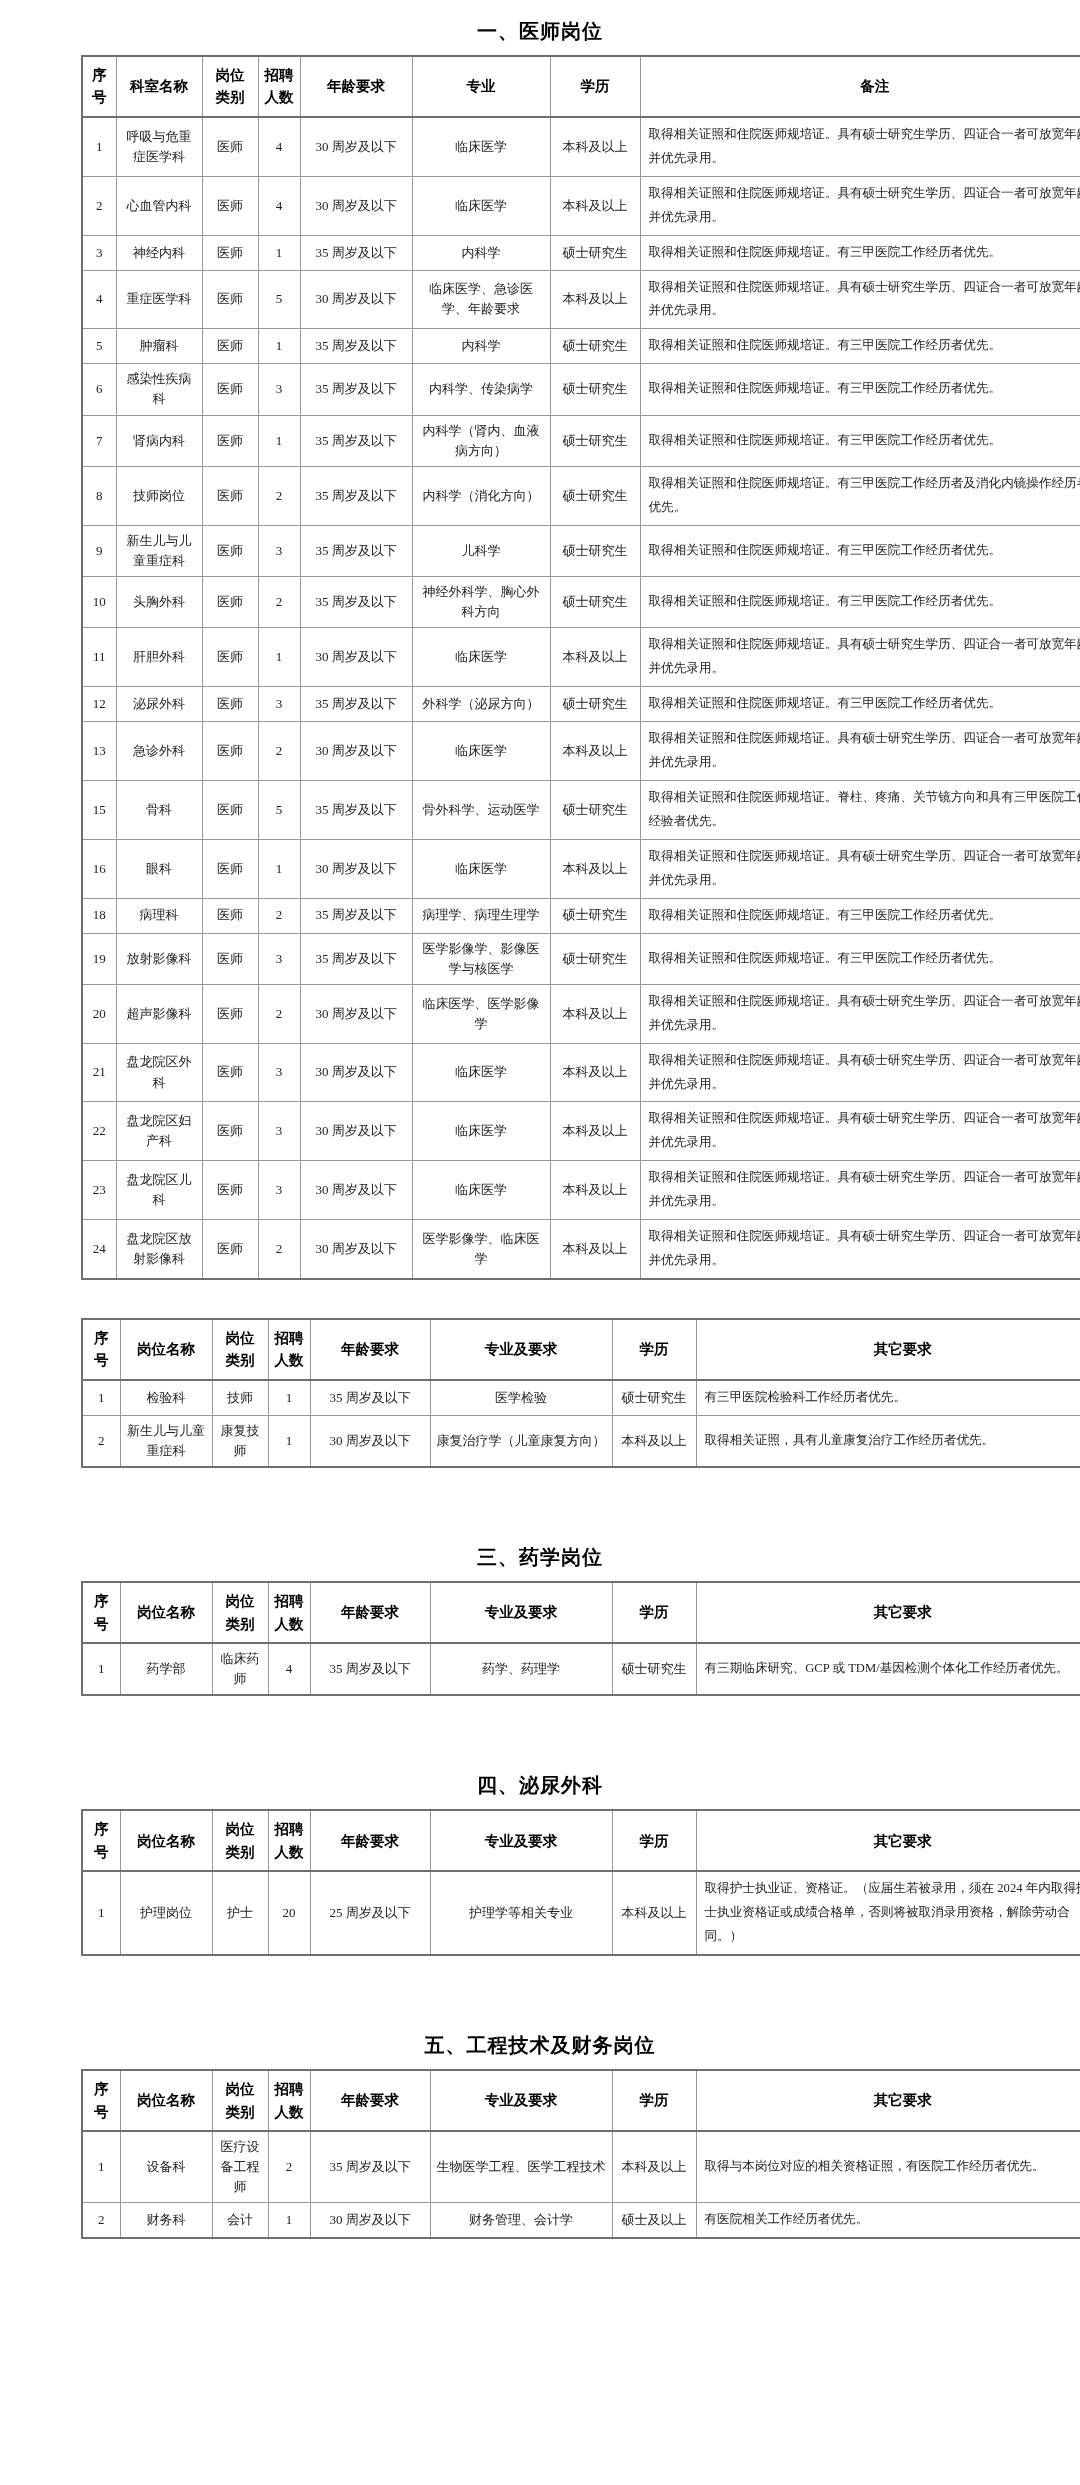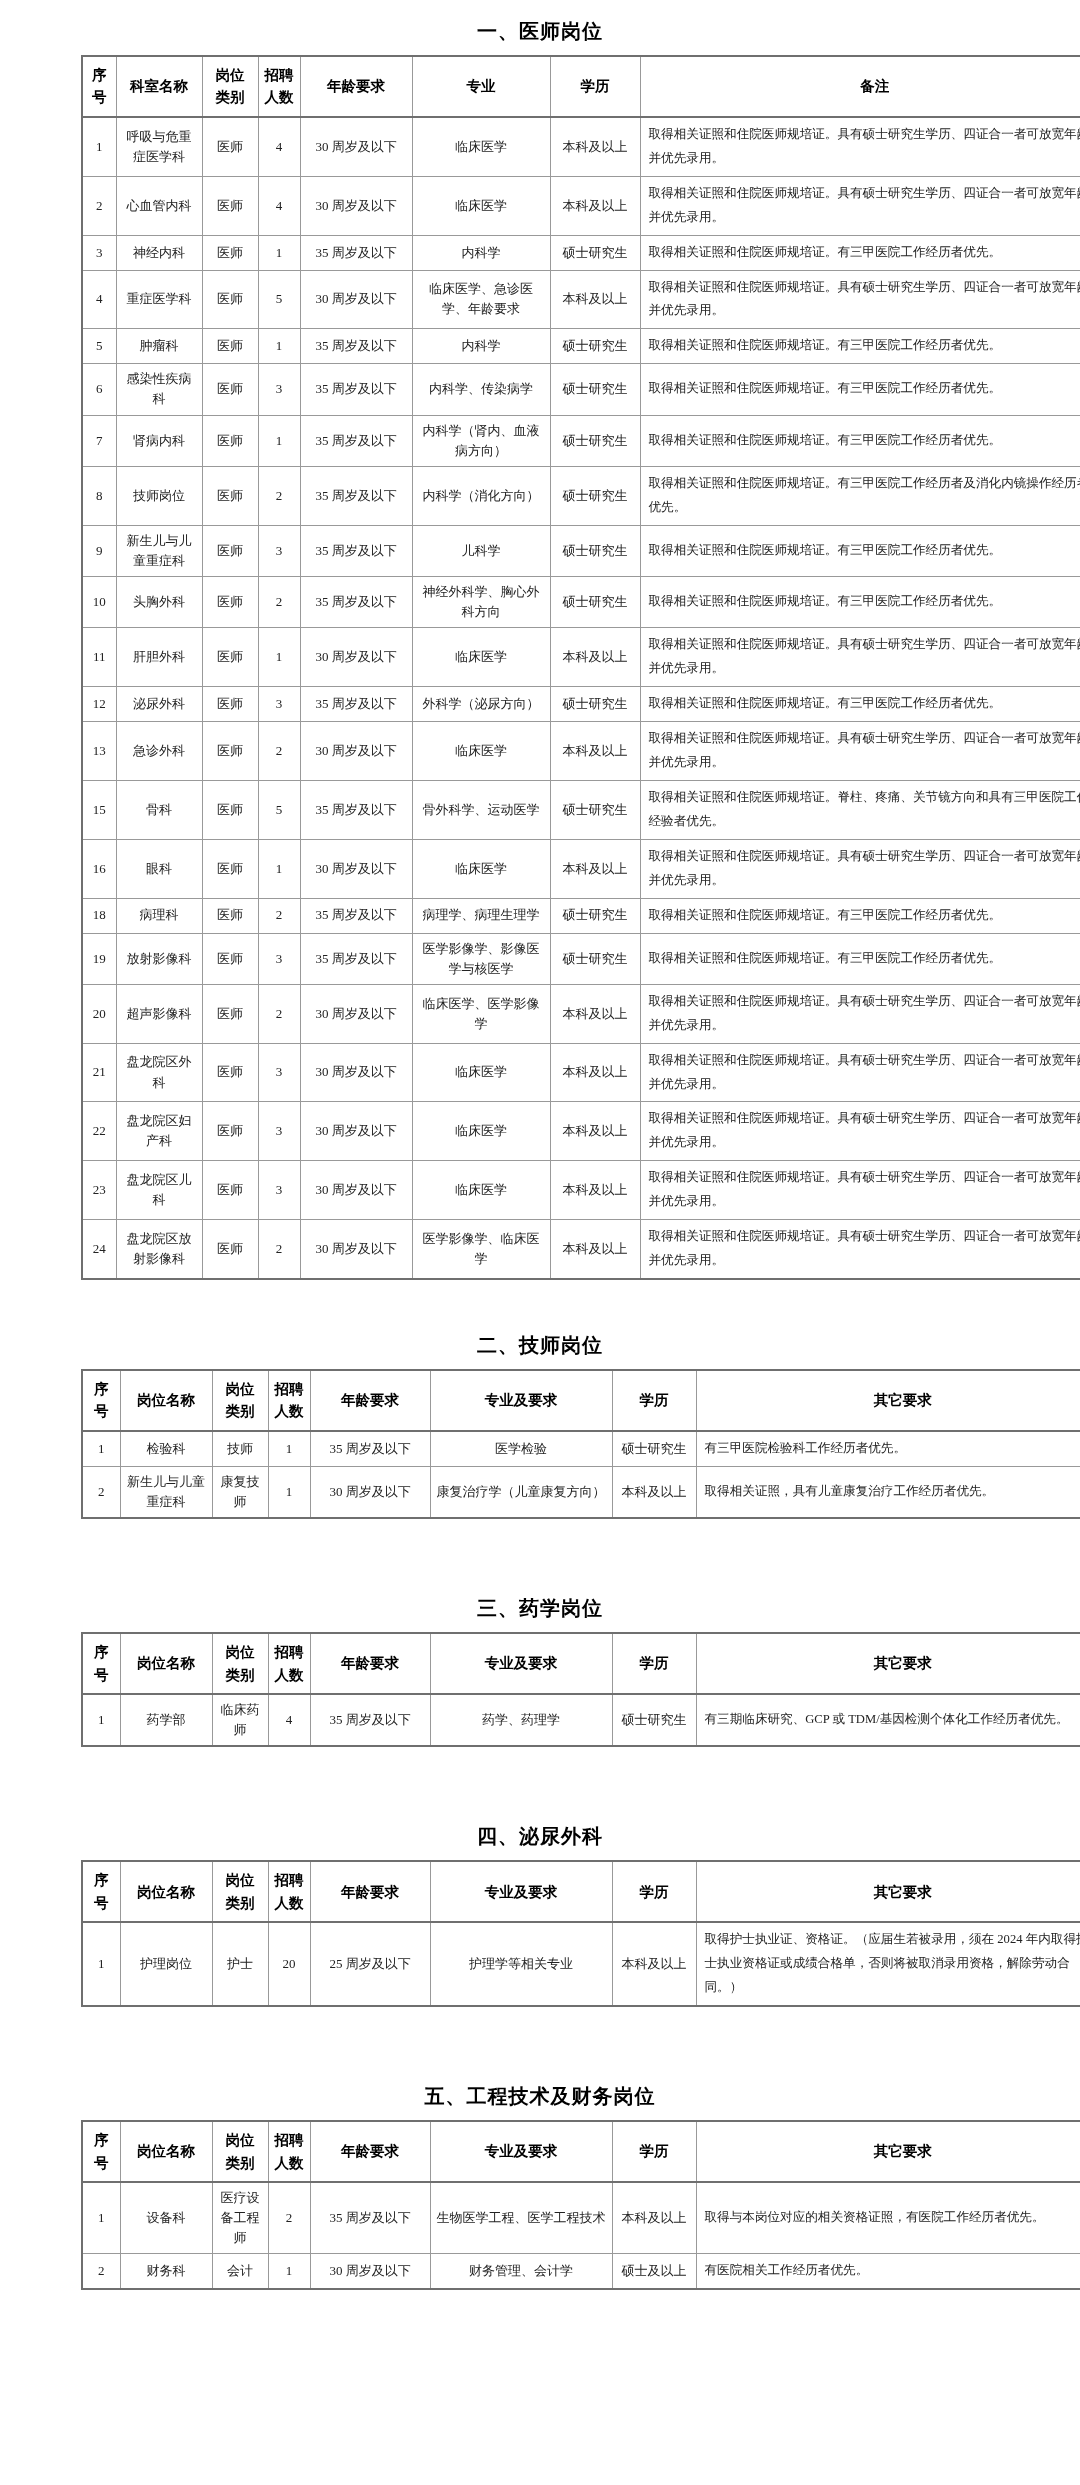--- a/index.html
+++ b/index.html
@@ -338,21 +338,20 @@
           <td>医师</td>
           <td>2</td>
           <td>30 周岁及以下</td>
           <td>医学影像学、临床医学</td>
           <td>本科及以上</td>
           <td class="remark">取得相关证照和住院医师规培证。具有硕士研究生学历、四证合一者可放宽年龄并优先录用。</td>
         </tr>
       </tbody>
     </table>
     <div class="spacer-md"></div>
-    <div class="section-title">二、技师岗位</div>
     <table class="jobs t2">
       <colgroup>
         <col class="c-no">
         <col class="c-dept">
         <col class="c-cat">
         <col class="c-num">
         <col class="c-age">
         <col class="c-maj">
         <col class="c-edu">
         <col class="c-rem">

